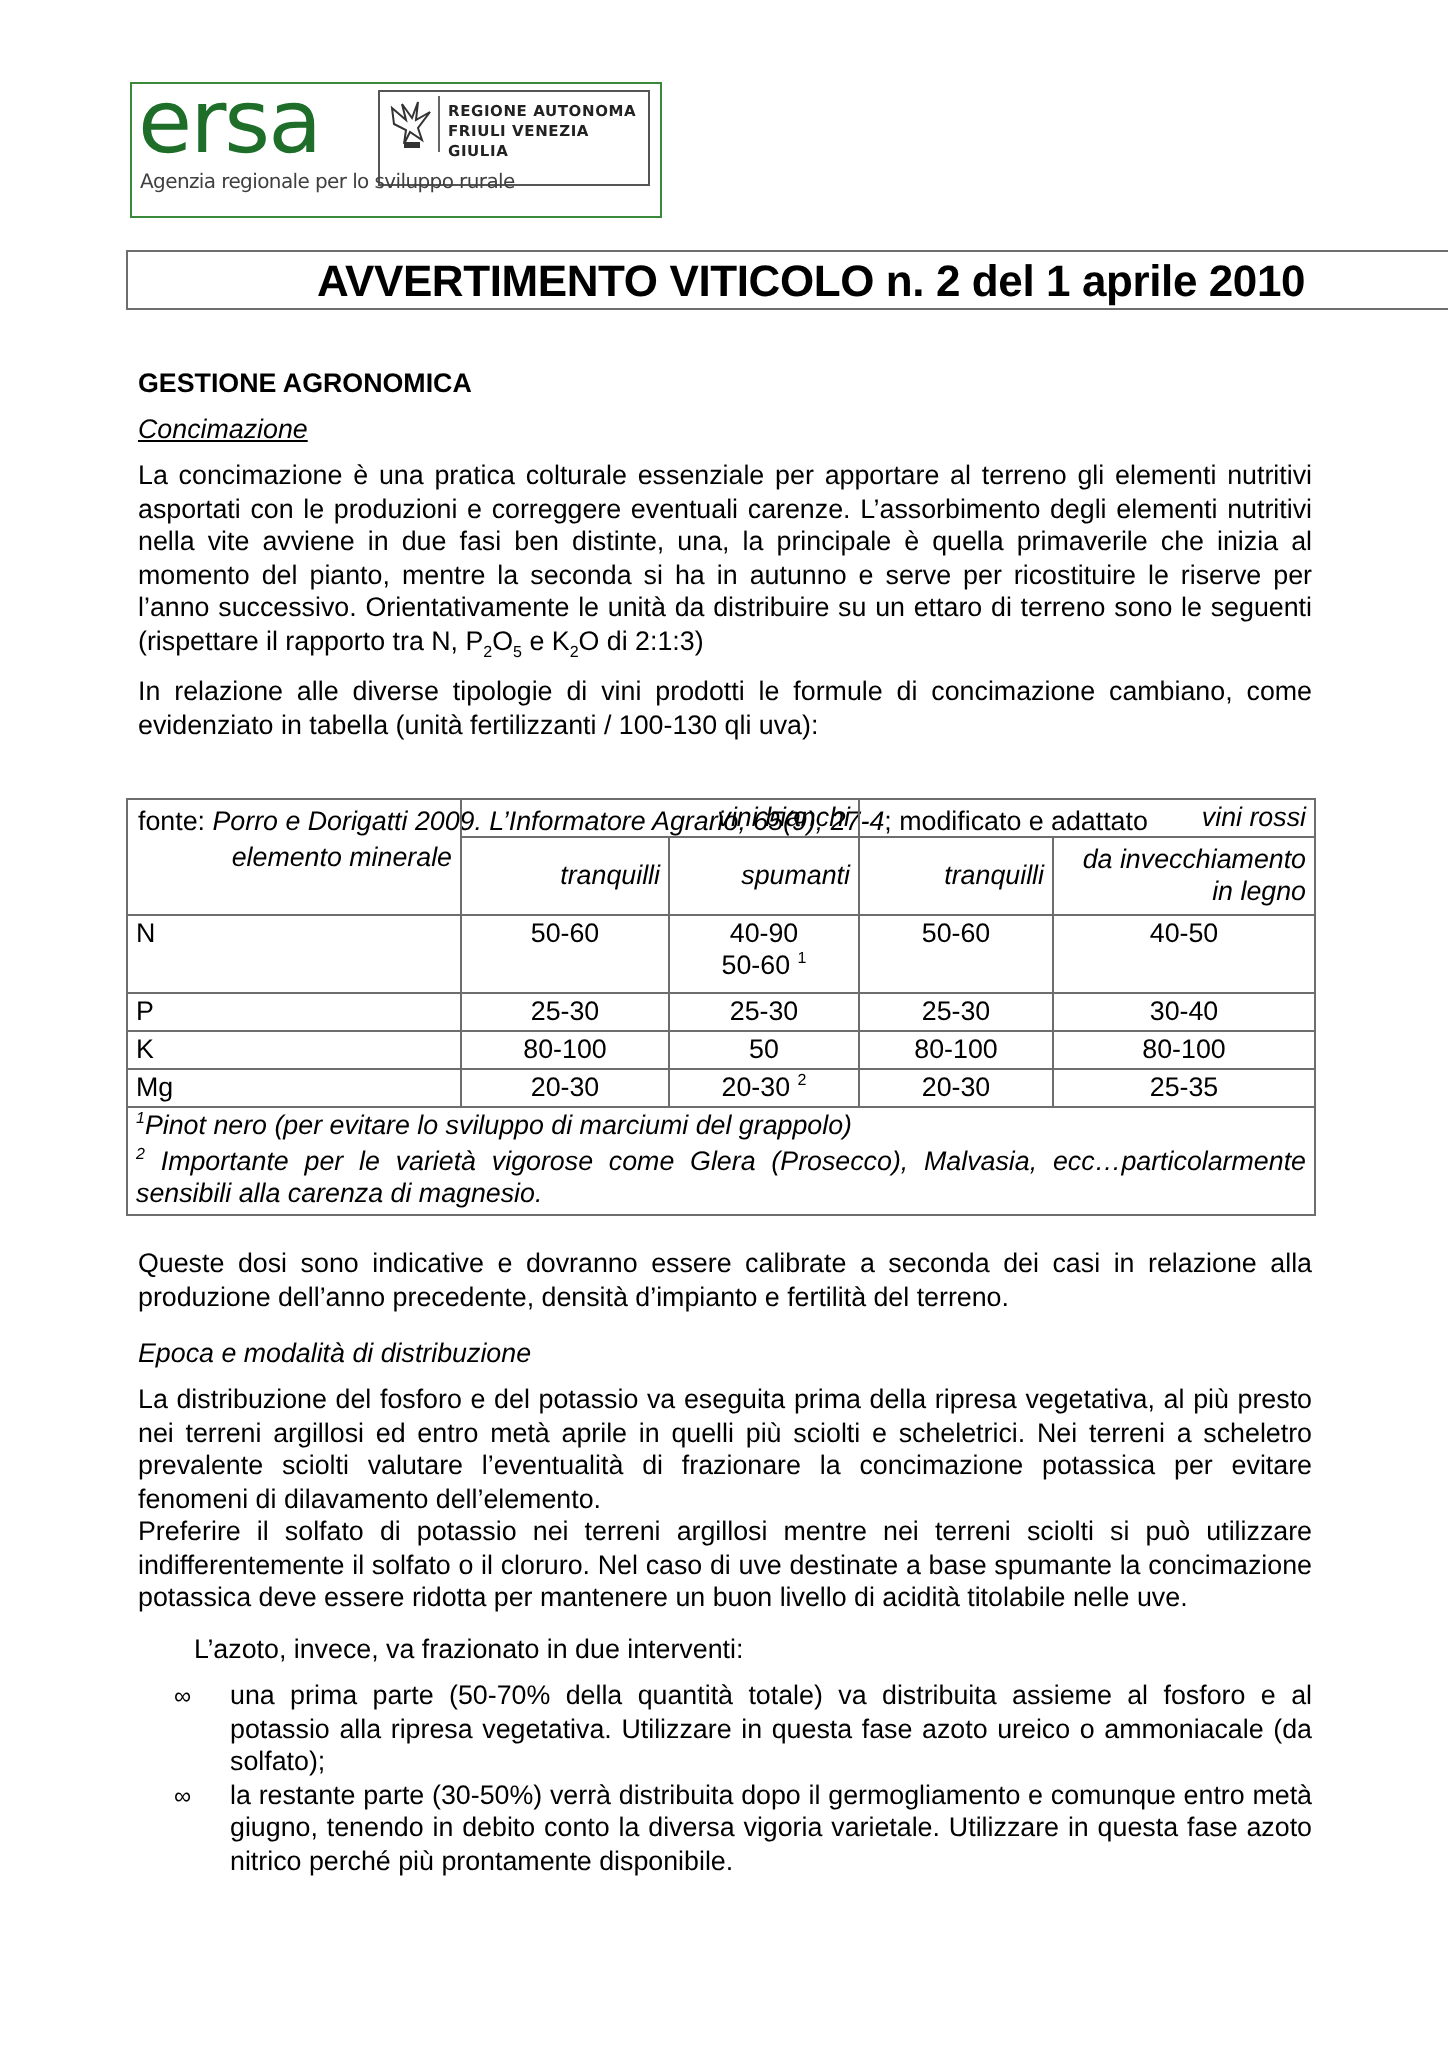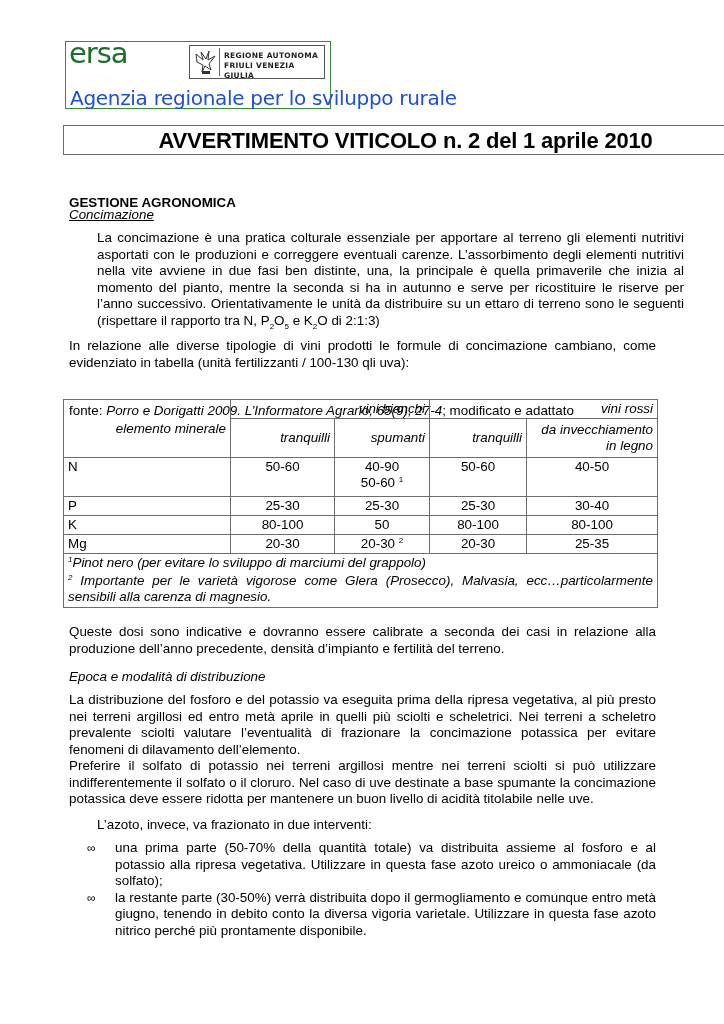--- a/index.html
+++ b/index.html
@@ -1,24 +1,24 @@
 <!DOCTYPE html>
 <html><head>
 <meta charset="utf-8">
 <style>
   html, body { margin:0; padding:0; background:#ffffff; }
   body { width:724px; height:1024px; position:relative; font-family:"Liberation Sans", sans-serif; color:#000; overflow:hidden; }
 
   
   .logo { position:absolute; left:65px; top:41px; width:266px; height:68px; border:1px solid #3b8a3b; box-sizing:border-box; background:#fff; }
-  .logo-word { position:absolute; left:3px; top:-6px; font-family:"DejaVu Sans", sans-serif; font-size:29px; color:#1e6e2a; letter-spacing:-1px; font-weight:normal; }
-  .logo-region { position:absolute; left:123px; top:3px; width:136px; height:34px; border:1px solid #555; box-sizing:border-box; }
+  .logo-word { position:absolute; left:3px; top:-6px; font-family:"DejaVu Sans", sans-serif; font-size:44px; color:#1e6e2a; letter-spacing:-1px; font-weight:normal; }
+  .logo-region { position:absolute; left:123px; top:3px; width:136px; height:48px; border:1px solid #555; box-sizing:border-box; }
   .logo-eagle { position:absolute; left:3px; top:2px; width:26px; height:28px; border-right:1px solid #666; }
   .logo-region-text { position:absolute; left:34px; top:5px; font-family:"DejaVu Sans", sans-serif; font-size:7.5px; line-height:10px; color:#222; font-weight:bold; letter-spacing:0.3px; }
-  .logo-tagline { position:absolute; left:4px; top:44px; font-family:"DejaVu Sans", sans-serif; font-size:20px; color:#1d4ed8; letter-spacing:-0.3px; white-space:nowrap; }
+  .logo-tagline { position:absolute; left:4px; top:44px; font-family:"DejaVu Sans", sans-serif; font-size:10px; color:#404040; letter-spacing:-0.3px; white-space:nowrap; }
 
   
   .title-box { position:absolute; left:63px; top:125px; width:685px; height:30px; border:1px solid #6d6d6d; box-sizing:border-box; text-align:center; }
   .title-box span { font-size:22px; font-weight:bold; line-height:30px; letter-spacing:-0.2px; }
 
   .txt { position:absolute; left:69px; width:587px; font-size:13.4px; line-height:16.6px; text-align:justify; }
   .section-heading { font-weight:bold; }
   .sub-u { font-style:italic; text-decoration:underline; }
   .sub-i { font-style:italic; }
   sub, sup { font-size:8px; line-height:0; }
@@ -50,24 +50,24 @@
       <div>FRIULI VENEZIA GIULIA</div>
     </div>
   </div>
   <div class="logo-tagline">Agenzia regionale per lo sviluppo rurale</div>
 </div>
 
 <div class="title-box">
   <span>AVVERTIMENTO VITICOLO n. 2 del 1 aprile 2010</span>
 </div>
 
-<div class="txt section-heading" style="top:195px;">GESTIONE AGRONOMICA</div>
+<div class="txt section-heading" style="top:184px;">GESTIONE AGRONOMICA</div>
 <div class="txt" style="top:207px;"><span class="sub-u">Concimazione</span></div>
 
-<div class="txt" style="top:230px;margin-left:28px;">
+<div class="txt" style="top:230px;">
   <span>La concimazione è una pratica colturale essenziale per apportare al terreno gli elementi nutritivi asportati con le produzioni e correggere eventuali carenze. L’assorbimento degli elementi nutritivi nella vite avviene in due fasi ben distinte, una, la principale è quella primaverile che inizia al momento del pianto, mentre la seconda si ha in autunno e serve per ricostituire le riserve per l’anno successivo. Orientativamente le unità da distribuire su un ettaro di terreno sono le seguenti</span>
   <span><span>(rispettare il rapporto tra N, P</span><sub>2</sub><span>O</span><sub>5</sub><span> e K</span><sub>2</sub><span>O di 2:1:3)</span></span>
 </div>
 
 <div class="txt" style="top:338px;">In relazione alle diverse tipologie di vini prodotti le formule di concimazione cambiano, come evidenziato in tabella (unità fertilizzanti / 100-130 qli uva):</div>
 
 <div class="txt" style="top:403px;">
   <span>fonte: </span><span class="sub-i">Porro e Dorigatti 2009. L’Informatore Agrario, 65(9), 27-4</span><span>; modificato e adattato</span>
 </div>
 

